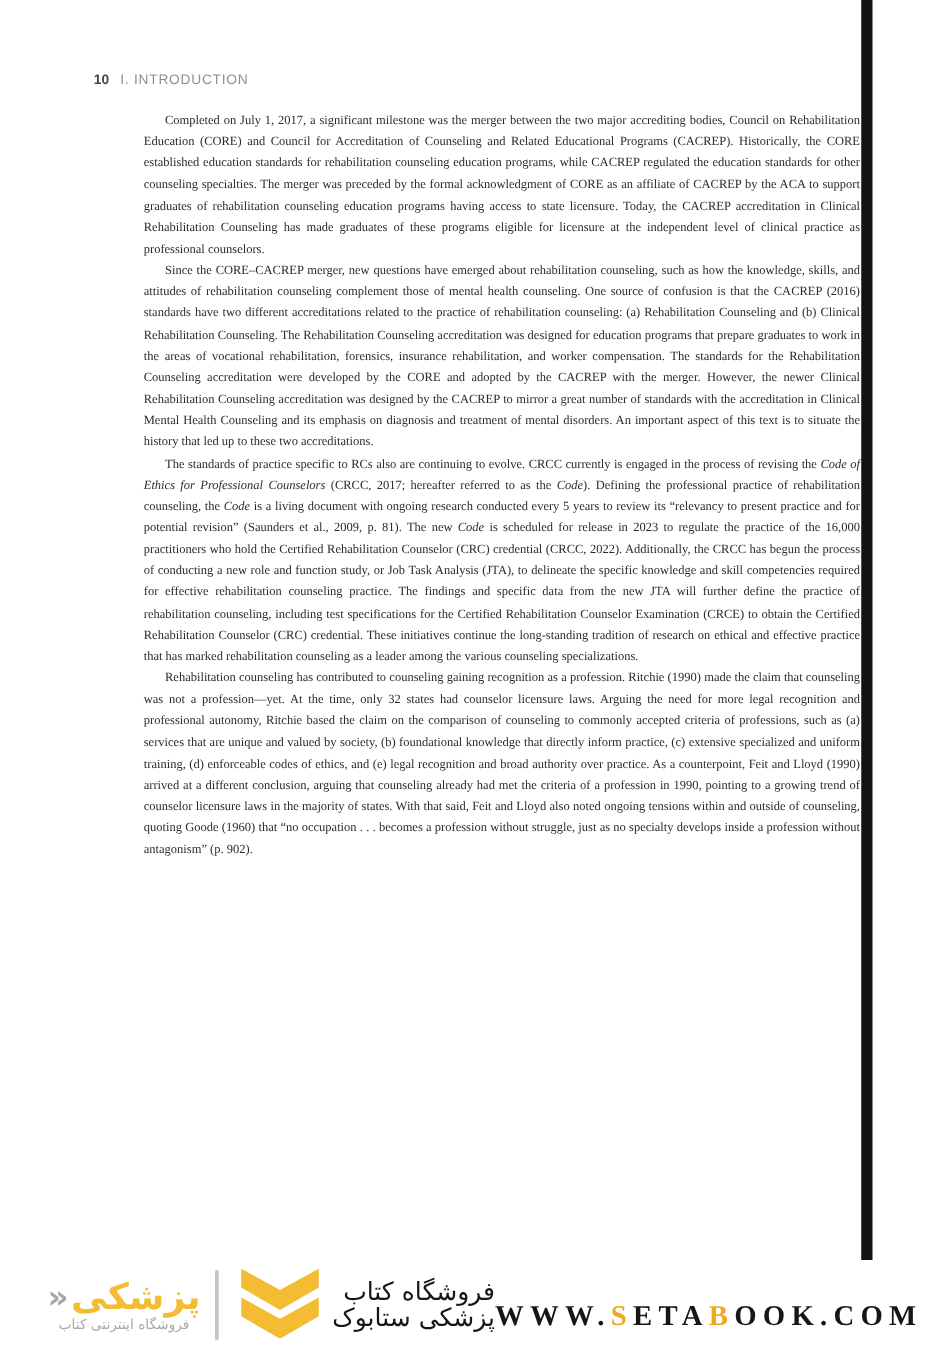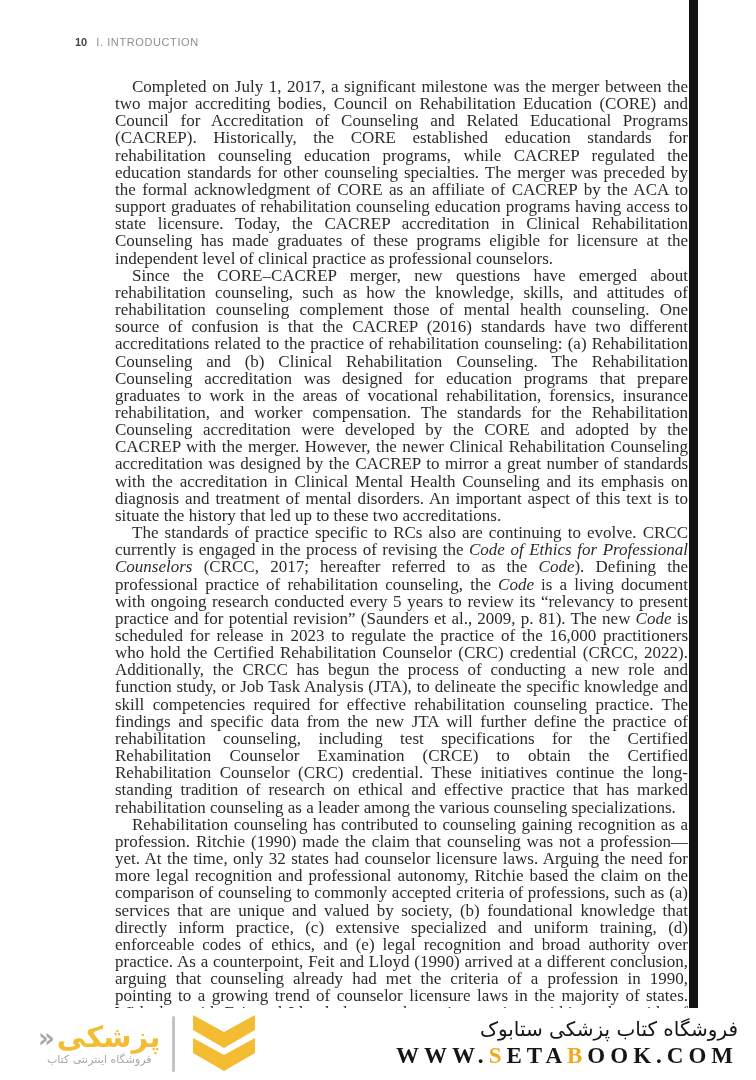--- a/index.html
+++ b/index.html
@@ -12,40 +12,40 @@
   html,body{width:756px;height:1080px;}
   body{
     position:relative;
     background:#ffffff;
     overflow:hidden;
     font-family:"Liberation Serif", serif;
   }
   
   .page-head{
     position:absolute;
-    top:36px;left:75px;
+    top:58px;left:75px;
     font-family:"Liberation Sans", sans-serif;
     font-size:11px;
     letter-spacing:.6px;
     color:#8f8f8f;
     white-space:nowrap;
   }
   .page-head .pagenum{
     font-weight:bold;
     color:#454545;
     margin-right:9px;
     letter-spacing:0;
   }
   
   .body-col{
     position:absolute;
-    top:78px;left:115px;
+    top:88px;left:115px;
     width:573px;
     color:var(--ink);
-    font-size:17px;
+    font-size:10px;
     line-height:17.15px;
     text-align:justify;
   }
   .body-col p{text-indent:17px;}
   
   .scan-edge{
     position:absolute;
     top:0;left:689px;
     width:9px;height:1008px;
     background:#131313;
@@ -96,21 +96,21 @@
     direction:rtl;
   }
   .logo-divider{
     width:3px;height:56px;
     background:#c4c4c6;
     border-radius:2px;
   }
   .chevron-mark{display:block;}
   .right-group{
     display:flex;
-    flex-direction:column;
+    flex-direction:row;
     align-items:flex-end;
     line-height:1.05;
   }
   .store-title{
     direction:rtl;
     font-family:"DejaVu Sans", sans-serif;
     font-size:20px;
     color:#161616;
   }
   .site-url{

